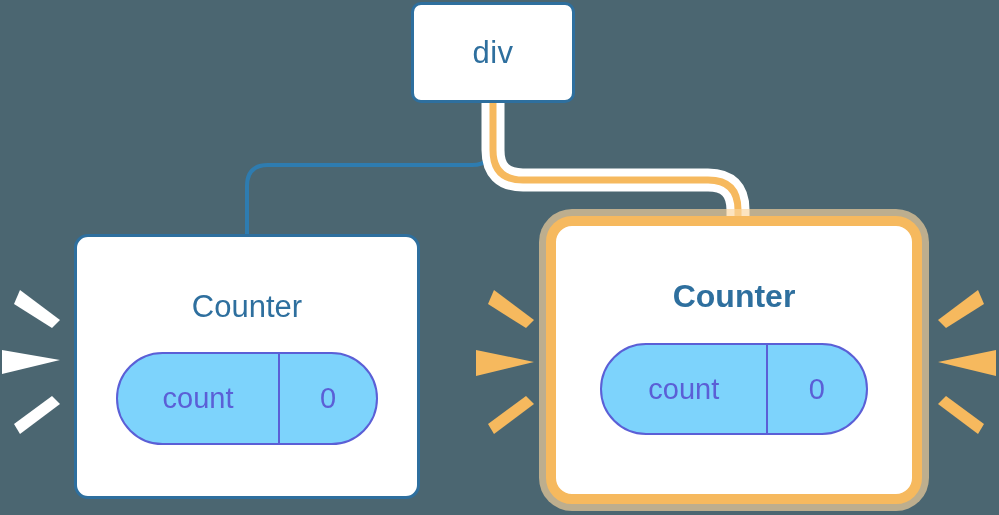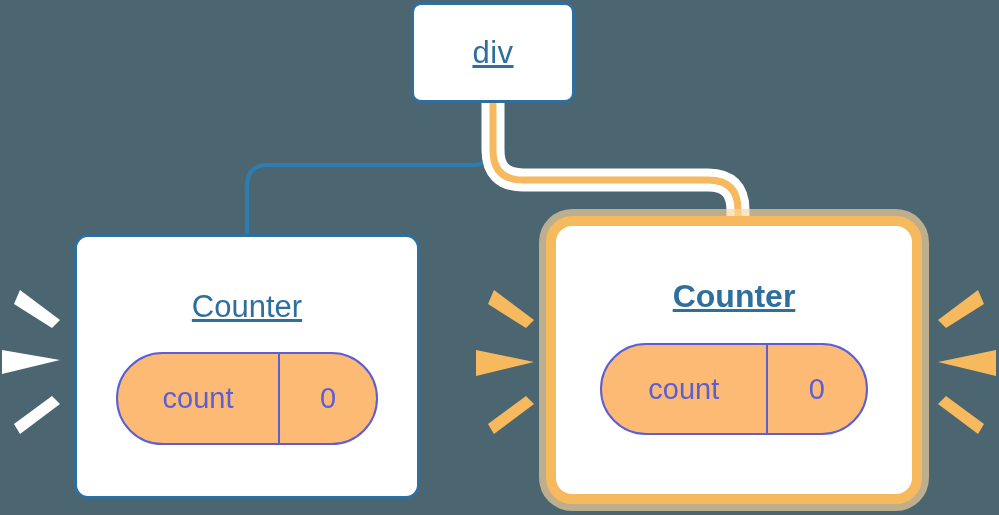--- a/index.html
+++ b/index.html
@@ -74,41 +74,40 @@
     height: 288px;
     border: 10px solid #f6b95e;
     border-radius: 26px;
     box-shadow: 0 0 0 7px rgba(250, 214, 158, 0.65);
     justify-content: flex-start;
   }
 
   .node-title {
     color: #2e6f9e;
     font-weight: 400;
-    text-decoration: underline;
   }
   .node-counter .node-title {
     font-size: 31px;
     margin-top: 52px;
   }
   .node-counter-hl .node-title {
     font-size: 32px;
     font-weight: 700;
     margin-top: 52px;
   }
 
   
   .state-pill {
     display: flex;
     align-items: stretch;
     border: 2px solid #5b5fd6;
     border-radius: 999px;
     box-sizing: border-box;
     overflow: hidden;
-    background: #fdba74;
+    background: #7dd3fc;
   }
   .node-counter .state-pill {
     width: 262px;
     height: 93px;
     margin-top: 27px;
   }
   .node-counter-hl .state-pill {
     width: 268px;
     height: 92px;
     margin-top: 28px;

